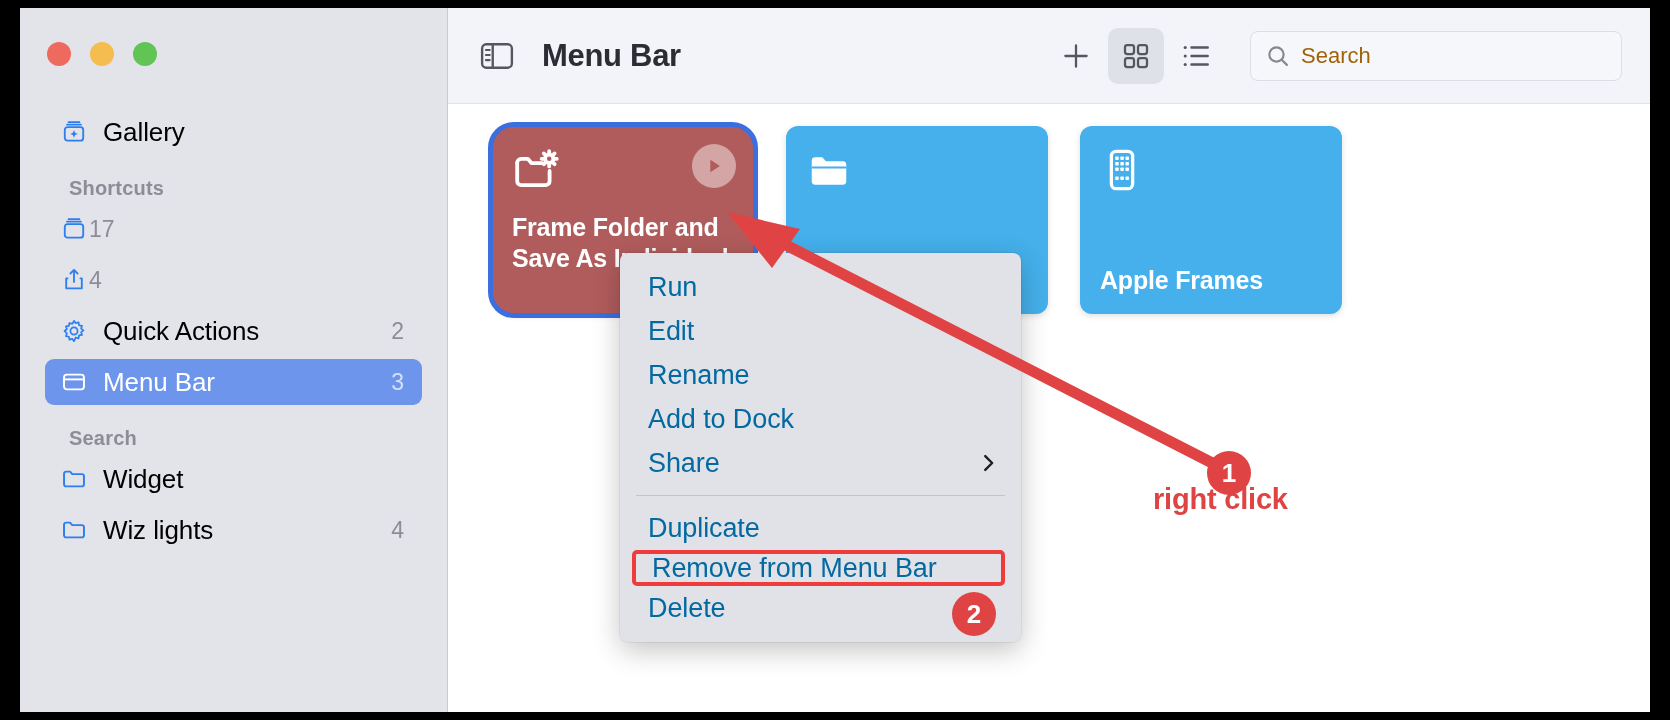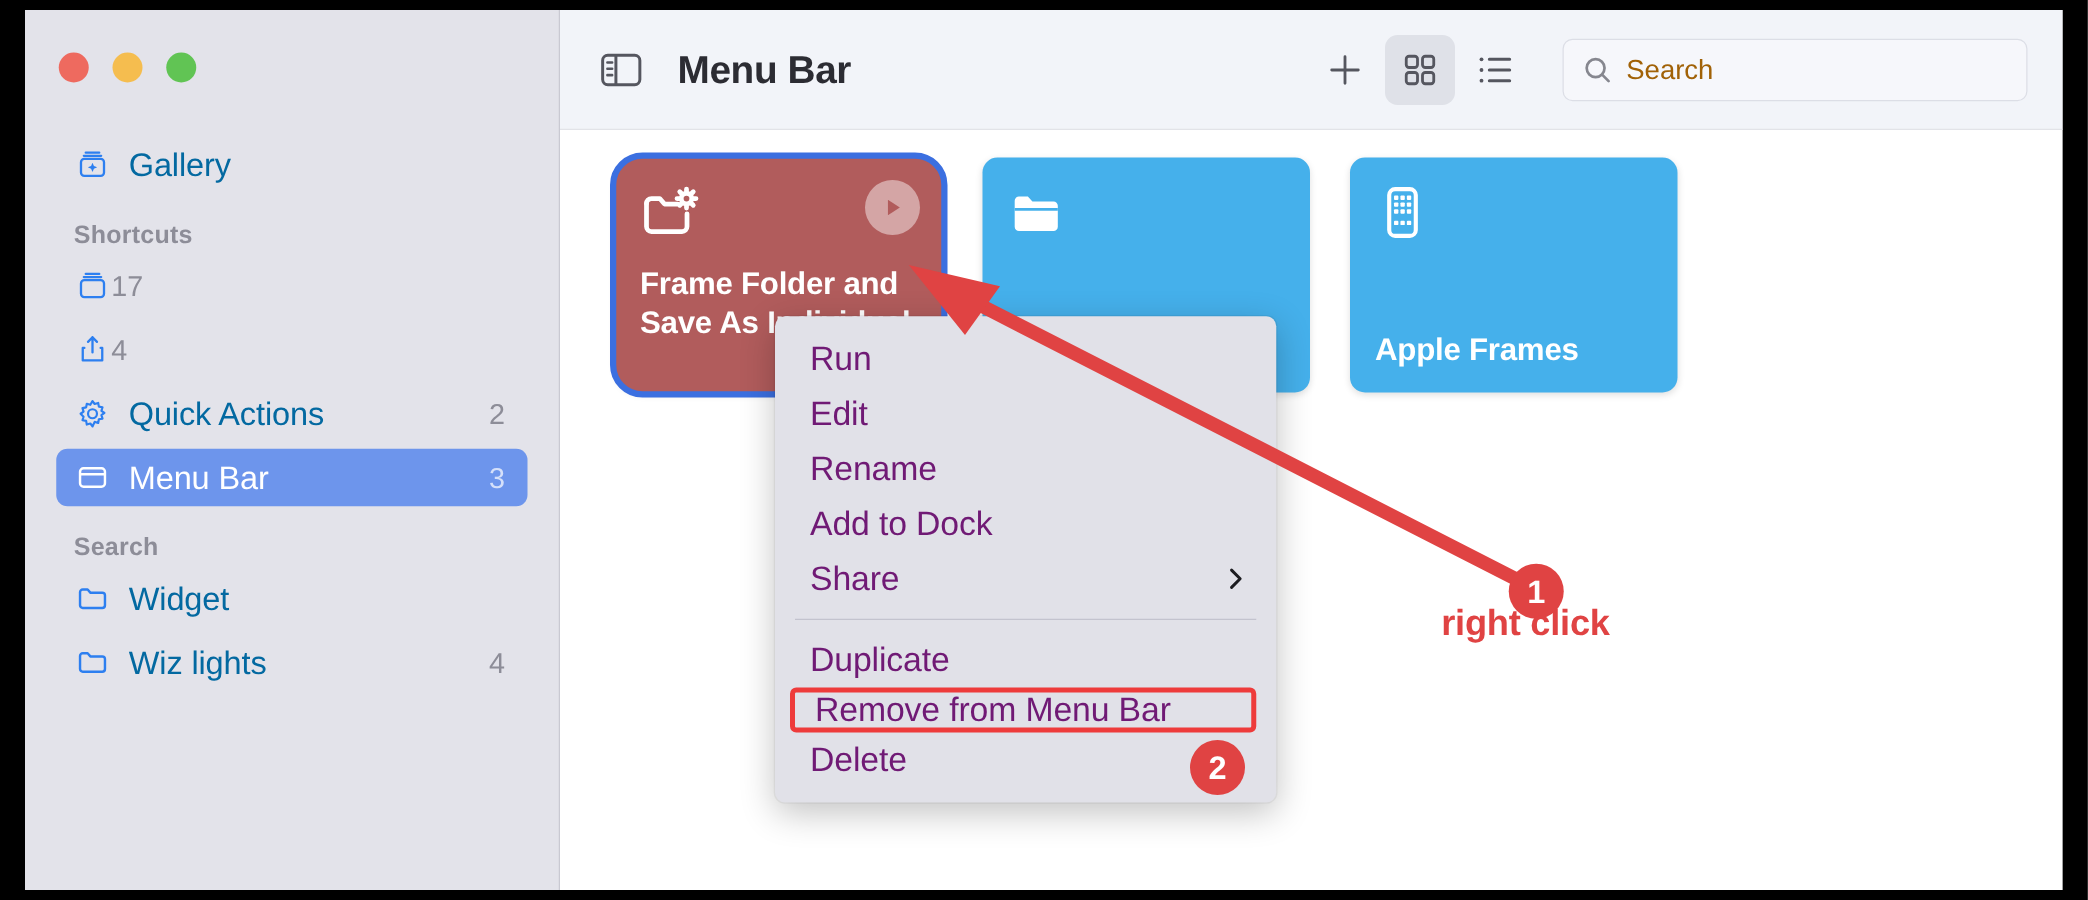--- a/index.html
+++ b/index.html
@@ -86,37 +86,37 @@
     flex: 0 0 30px;
     display: flex;
     align-items: center;
     justify-content: center;
     color: #2d7ff0;
   }
   .side-row.selected .ic { color: #ffffff; }
   .side-row .lbl {
     margin-left: 14px;
     font-size: 26px;
-    color: #0369a1;
+    color: #000000;
     flex: 1 1 auto;
     letter-spacing: -0.1px;
   }
   .side-row.selected .lbl { color: #ffffff; }
   .side-row .cnt {
     font-size: 23px;
     color: #8d8d98;
     padding-right: 4px;
   }
   .side-row.selected .cnt { color: #d5e0fa; }
 
   .side-header {
     font-size: 20px;
     font-weight: bold;
     color: #8d8d98;
-    margin: 22px 0 6px 39px;
+    margin: 22px 0 6px 49px;
     letter-spacing: 0.2px;
   }
 
   
   .main {
     flex: 1 1 auto;
     position: relative;
     background: #ffffff;
     display: flex;
     flex-direction: column;
@@ -242,21 +242,21 @@
     padding: 12px 0 12px 0;
     box-sizing: border-box;
     z-index: 20;
   }
   .ctx-item {
     height: 44px;
     display: flex;
     align-items: center;
     padding: 0 22px 0 28px;
     font-size: 27px;
-    color: #701a75;
+    color: #0369a1;
     letter-spacing: -0.1px;
   }
   .ctx-item .chev {
     margin-left: auto;
     color: #1d1d21;
     display: flex;
   }
   .ctx-sep {
     height: 1px;
     background: #c3c3ce;

